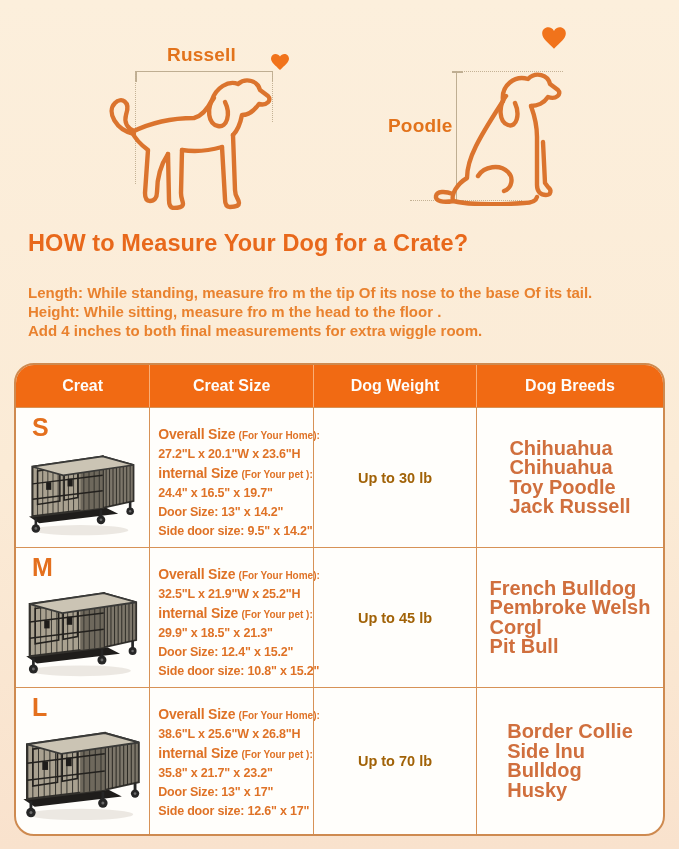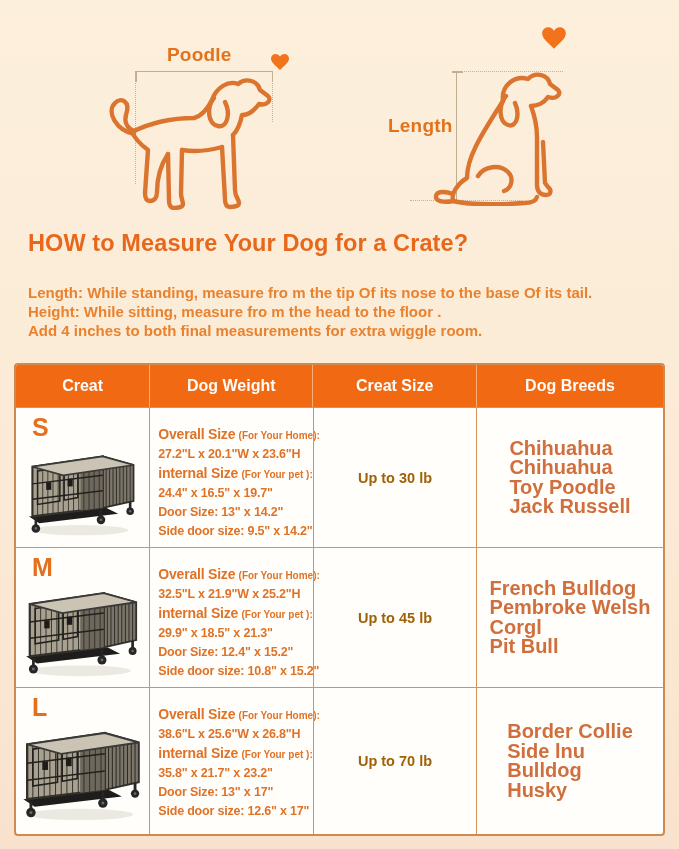--- a/index.html
+++ b/index.html
@@ -31,21 +31,21 @@
   .dog-sitting{left:426px;top:70px;}
   .heart{position:absolute;}
   .heart-standing{left:270px;top:53px;}
   .heart-sitting{left:541px;top:26px;}
   
   .main-heading{position:absolute;left:28px;top:230px;font-size:23.5px;font-weight:800;color:#E8681B;letter-spacing:.1px;}
   .instructions{position:absolute;left:28px;top:283px;font-size:15px;font-weight:bold;color:#E9822F;line-height:19px;width:630px;}
   
   .crate-table{
     position:absolute;left:14px;top:363px;width:651px;height:473px;
-    background:#FFFEFB;border:2px solid #CE8A50;border-radius:4px;overflow:hidden;
+    background:#FFFEFB;border:2px solid #CE8A50;border-radius:20px;overflow:hidden;
     box-sizing:border-box;
   }
   .thead{display:flex;height:42px;background:#F16A13;align-items:stretch;}
   .th{display:flex;align-items:center;justify-content:center;color:#FDFDFB;font-weight:bold;font-size:16px;box-sizing:border-box;}
   .th + .th{border-left:1px solid rgba(255,230,200,.55);}
   .trow{display:flex;border-top:1px solid #D79256;box-sizing:border-box;}
   .row-s,.row-m{height:140px;}
   .row-l{height:147px;}
   .td{box-sizing:border-box;position:relative;}
   .td + .td{border-left:1px solid #D79256;}
@@ -122,26 +122,26 @@
           <circle cx="86" cy="92" r="1.6" fill="#6a6a6a"></circle>
         <circle cx="120" cy="82" r="4.4" fill="#262626"></circle>
           <circle cx="120" cy="82" r="1.4" fill="#6a6a6a"></circle>
       </symbol>
       <symbol id="heart" viewBox="0 0 22 20">
         <path d="M11 19 C6 14 1 10.5 1 6.2 C1 3 3.4 1 6.1 1 C8.1 1 10 2.2 11 4 C12 2.2 13.9 1 15.9 1 C18.6 1 21 3 21 6.2 C21 10.5 16 14 11 19 Z" fill="#F1731B"></path>
       </symbol>
     </defs>
   </svg>
 
-  <div class="measure-label length-label">Poodle</div>
+  <div class="measure-label length-label">Russell</div>
   <div class="len-line"></div>
   <div class="drop drop-left"></div>
   <div class="drop drop-right"></div>
 
-  <div class="measure-label height-label">Length</div>
+  <div class="measure-label height-label">Poodle</div>
   <div class="hgt-line"></div>
   <div class="hdash hdash-top"></div>
   <div class="hdash hdash-bottom"></div>
 
   <svg class="dog-svg dog-standing" width="196" height="136" viewBox="0 0 196 136" fill="none">
     <g stroke="#DB742E" stroke-width="4.4" stroke-linecap="round" stroke-linejoin="round">
       <path d="M30,60 C12,56 2,38 11,29 C17,23 27,27 22,41 C20,48 23,54 30,57"></path>
       <path d="M28,58 C48,48 70,44 90,44 C98,42 104,34 108,26 C112,14 124,6 134,10 C142,3 154,7 156,16 L164,22 C168,26 163,32 155,30 C150,37 144,41 138,41 C136,51 133,57 129,61"></path>
       <path d="M129,61 L131,116 C131,123 135,125 135,129 C135,132 130,133 126,133 C122,133 121,129 121,125 L118,73"></path>
       <path d="M118,73 C104,77 90,78 78,76"></path>
@@ -171,22 +171,22 @@
   <div class="main-heading">HOW to Measure Your Dog for a Crate?</div>
   <div class="instructions">
     <div>Length: While standing, measure fro m the tip Of its nose to the base Of its tail.</div>
     <div>Height: While sitting, measure fro m the head to the floor .</div>
     <div>Add 4 inches to both final measurements for extra wiggle room.</div>
   </div>
 
   <div class="crate-table">
     <div class="thead">
       <div class="th c1">Creat</div>
+      <div class="th c2">Creat Size</div>
       <div class="th c3">Dog Weight</div>
-      <div class="th c2">Creat Size</div>
       <div class="th c4">Dog Breeds</div>
     </div>
 
     <div class="trow row-s">
       <div class="td c1">
         <div class="crate-letter">S</div>
         <svg class="crate-img" style="bottom:10px" width="112" height="96" viewBox="0 0 130 112">
             <use href="#crate"></use>
           </svg>
       </div>

